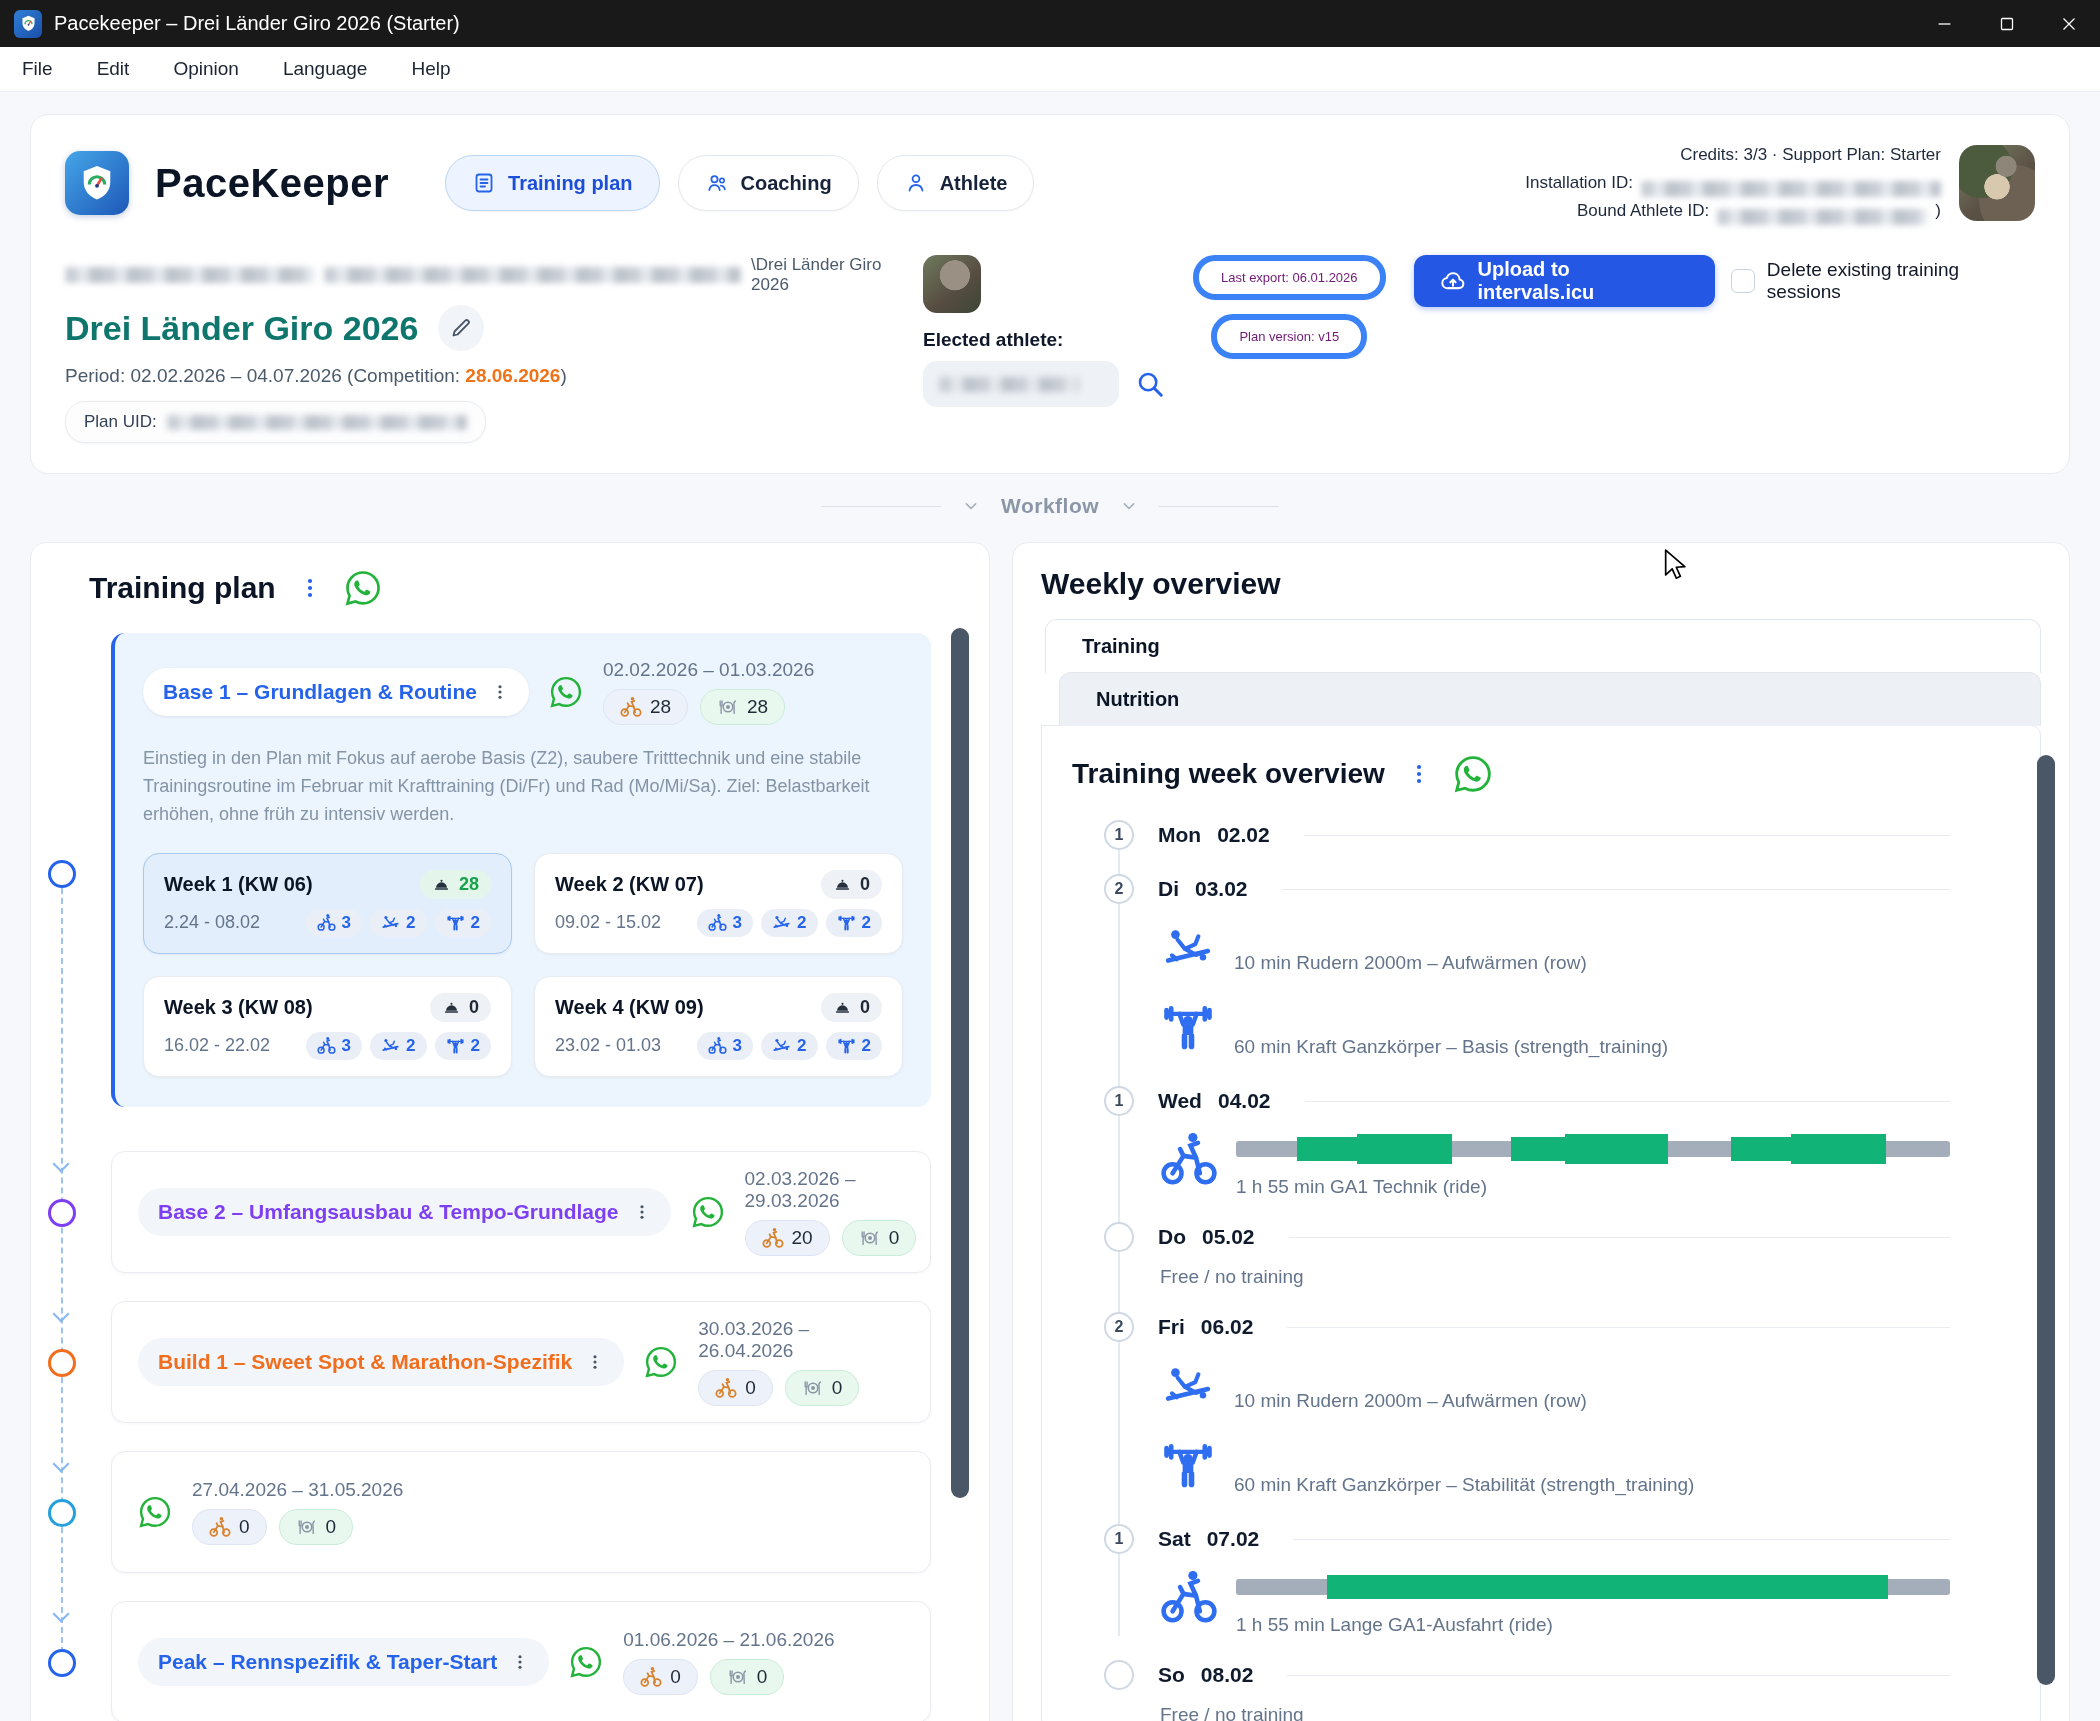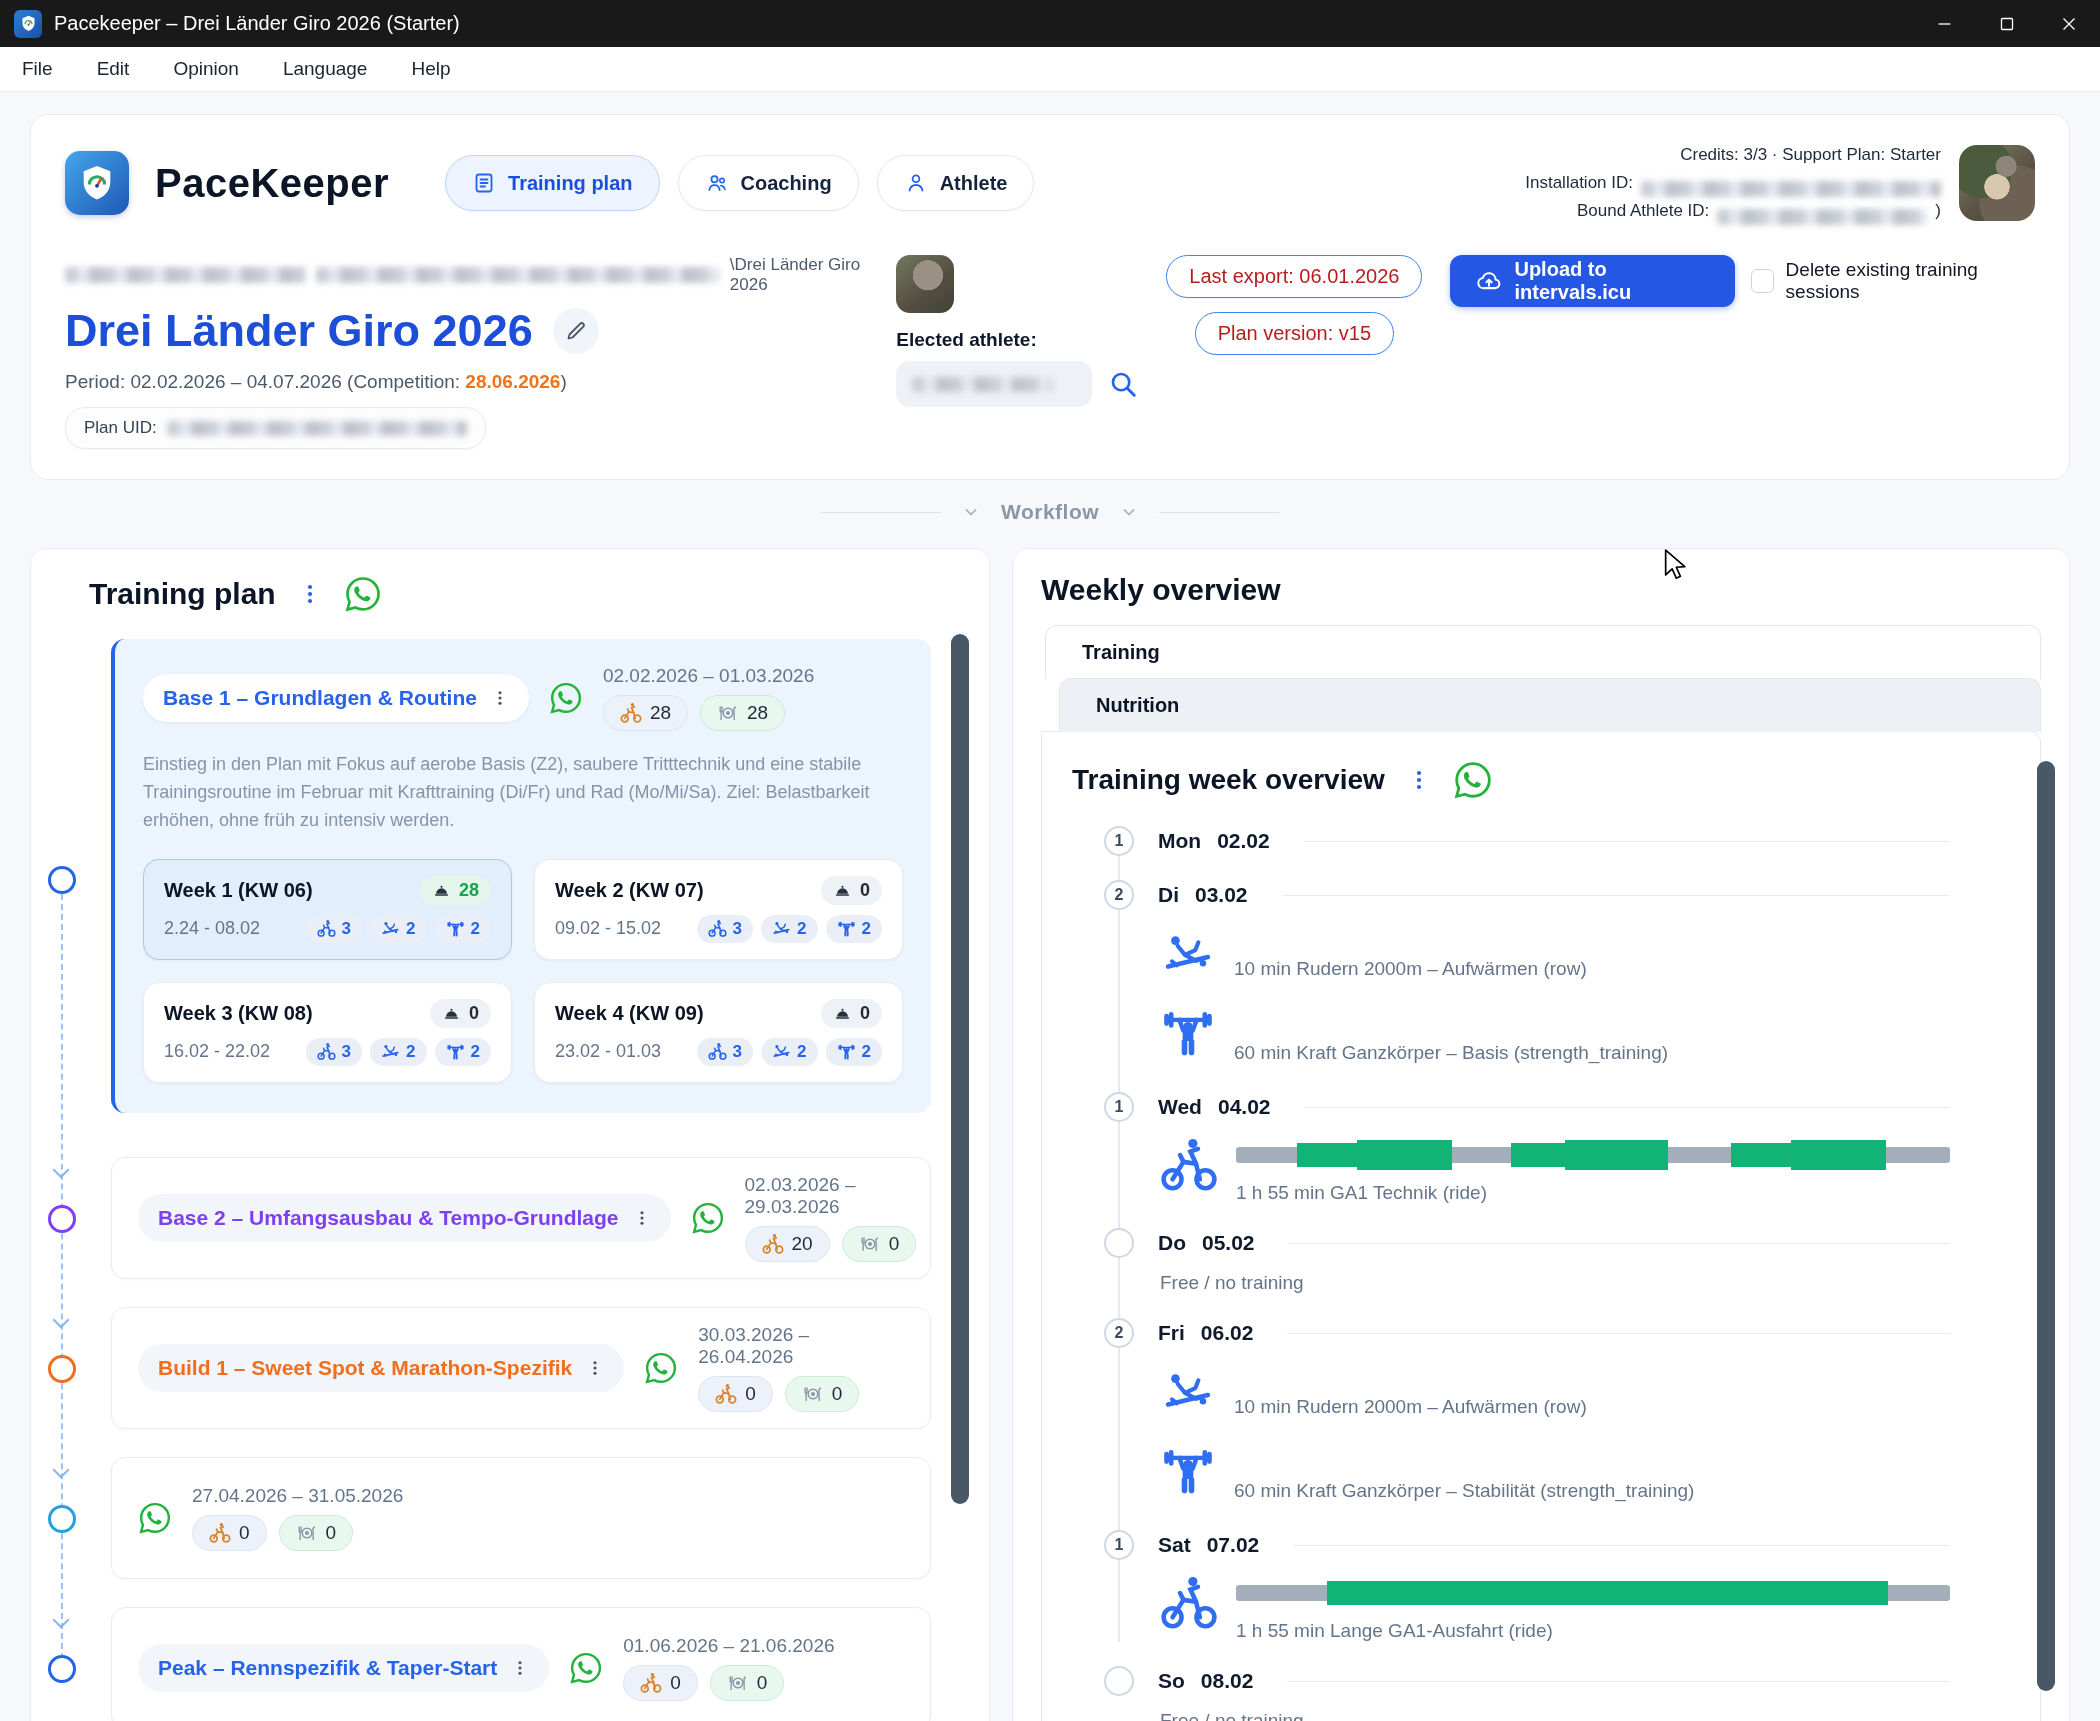--- a/index.html
+++ b/index.html
@@ -38,36 +38,36 @@
       radial-gradient(circle at 30% 30%, #4c5a3e 0 40%, transparent 41%),
       radial-gradient(circle at 75% 75%, #6d6154 0 45%, transparent 46%),
       linear-gradient(140deg,#7c8567,#5c5246 55%,#3f4a38); }
   .redact { display:inline-block; vertical-align:middle; border-radius:3px;
     background:repeating-linear-gradient(90deg,#c9ced6 0 12px,#e3e7ec 12px 24px,#bfc5cd 24px 38px); filter:blur(3px); }
 
   
   .prow { display:flex; margin-top:30px; }
   .crumb { font-size:17px; color:#4b5a6b; display:flex; align-items:center; gap:10px; }
   .ptitle-row { display:flex; align-items:center; gap:20px; margin-top:10px; }
-  .ptitle { font-size:45px; font-weight:800; color:#1d4ed8; }
+  .ptitle { font-size:34px; font-weight:800; color:#0f766e; }
   .editbtn { width:46px; height:46px; border-radius:50%; background:#f1f4f8; display:flex; align-items:center; justify-content:center; color:#475569; }
   .period { margin-top:14px; font-size:19px; color:#4b5a6b; }
   .period .comp { color:#f07318; font-weight:800; }
   .uidpill { margin-top:14px; display:inline-flex; align-items:center; gap:10px; border:1px solid #e8ecf1;
     background:#fdfdfe; border-radius:20px; padding:10px 18px; font-size:17px; color:#334155; box-shadow:0 1px 2px rgba(16,32,64,.05); }
   .pright { margin-left:auto; display:flex; gap:28px; align-items:flex-start; }
   .ath { display:flex; gap:16px;flex-direction:column; }
   .ath .aava { width:58px; height:58px; border-radius:14px;
     background:radial-gradient(circle at 55% 35%, #9a9184 0 30%, transparent 31%),
       linear-gradient(140deg,#6f7a5e,#564c41 60%,#3c4636); }
   .ath .lbl { font-size:19px; font-weight:700; color:#0f172a; }
   .athpillrow { display:flex; align-items:center; gap:16px; margin-top:10px; }
   .athpill { width:196px; height:46px; border-radius:14px; background:#eef1f6; display:flex; align-items:center; padding:0 16px; }
   .statpills { display:flex; flex-direction:column; gap:14px; align-items:center; }
-  .statpill { border:1px solid #3b82f6; border-radius:22px; padding:9px 22px; font-size:20px; color:#b91c1c;
+  .statpill { border:6px solid #3b82f6; border-radius:22px; padding:9px 22px; font-size:13px; color:#701a75;
     background:#fff; box-shadow:0 1px 2px rgba(16,32,64,.04); white-space:nowrap; }
   .upcol { display:flex; flex-direction:row; gap:16px; }
   .upload { height:52px; border-radius:12px; background:#2457e4; color:#fff; font-size:20px; font-weight:700;
     display:flex; align-items:center; justify-content:center; gap:12px; padding:0 26px; box-shadow:0 2px 6px rgba(36,87,228,.35); }
   .chkrow { display:flex; align-items:center; gap:12px; font-size:19px; color:#111827; }
   .chk { width:24px; height:24px; border:1.5px solid #cbd5e1; border-radius:6px; background:#fff; }
 
   
   .wf { display:flex; align-items:center; justify-content:center; gap:20px; margin:20px 0 24px; color:#94a0ae; }
   .wf .ln { width:120px; height:1px; background:#dde2e9; }

